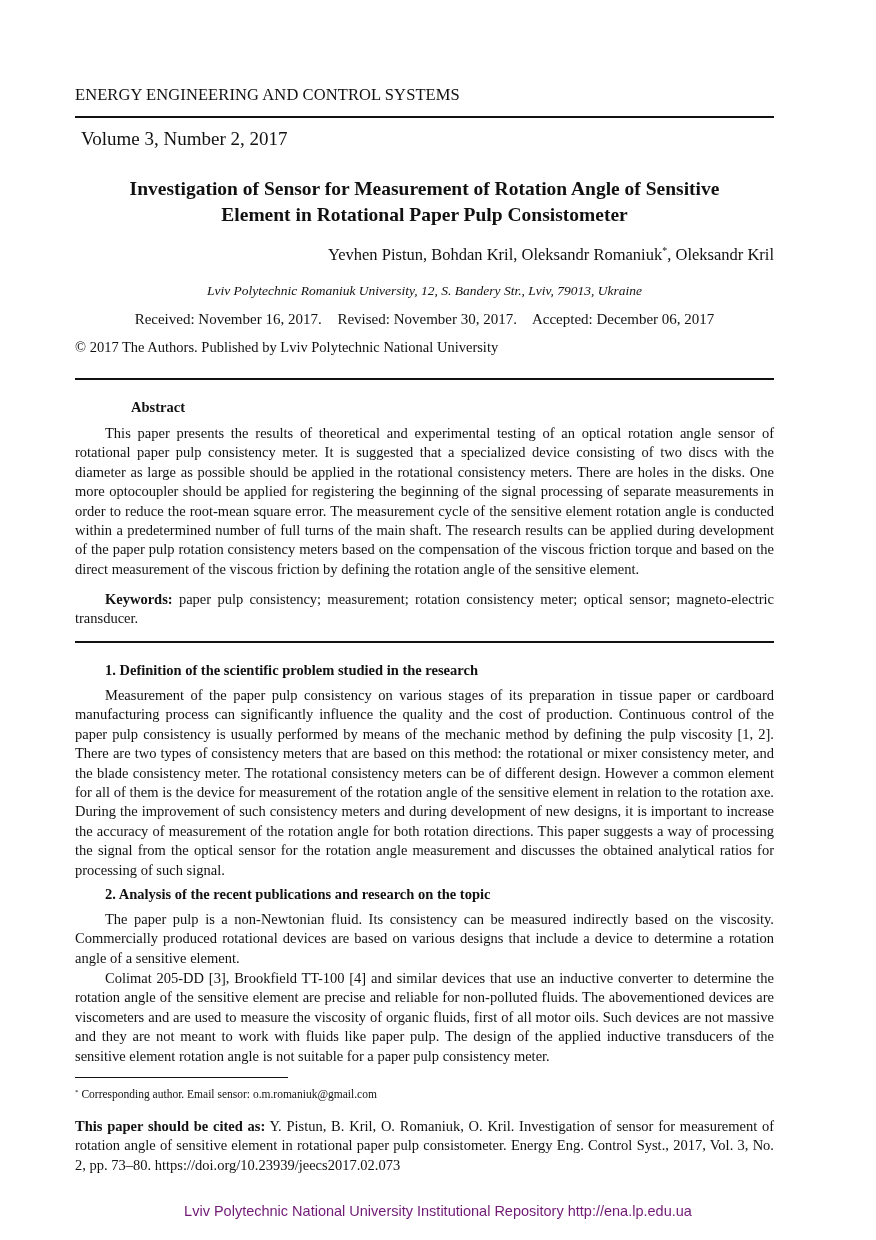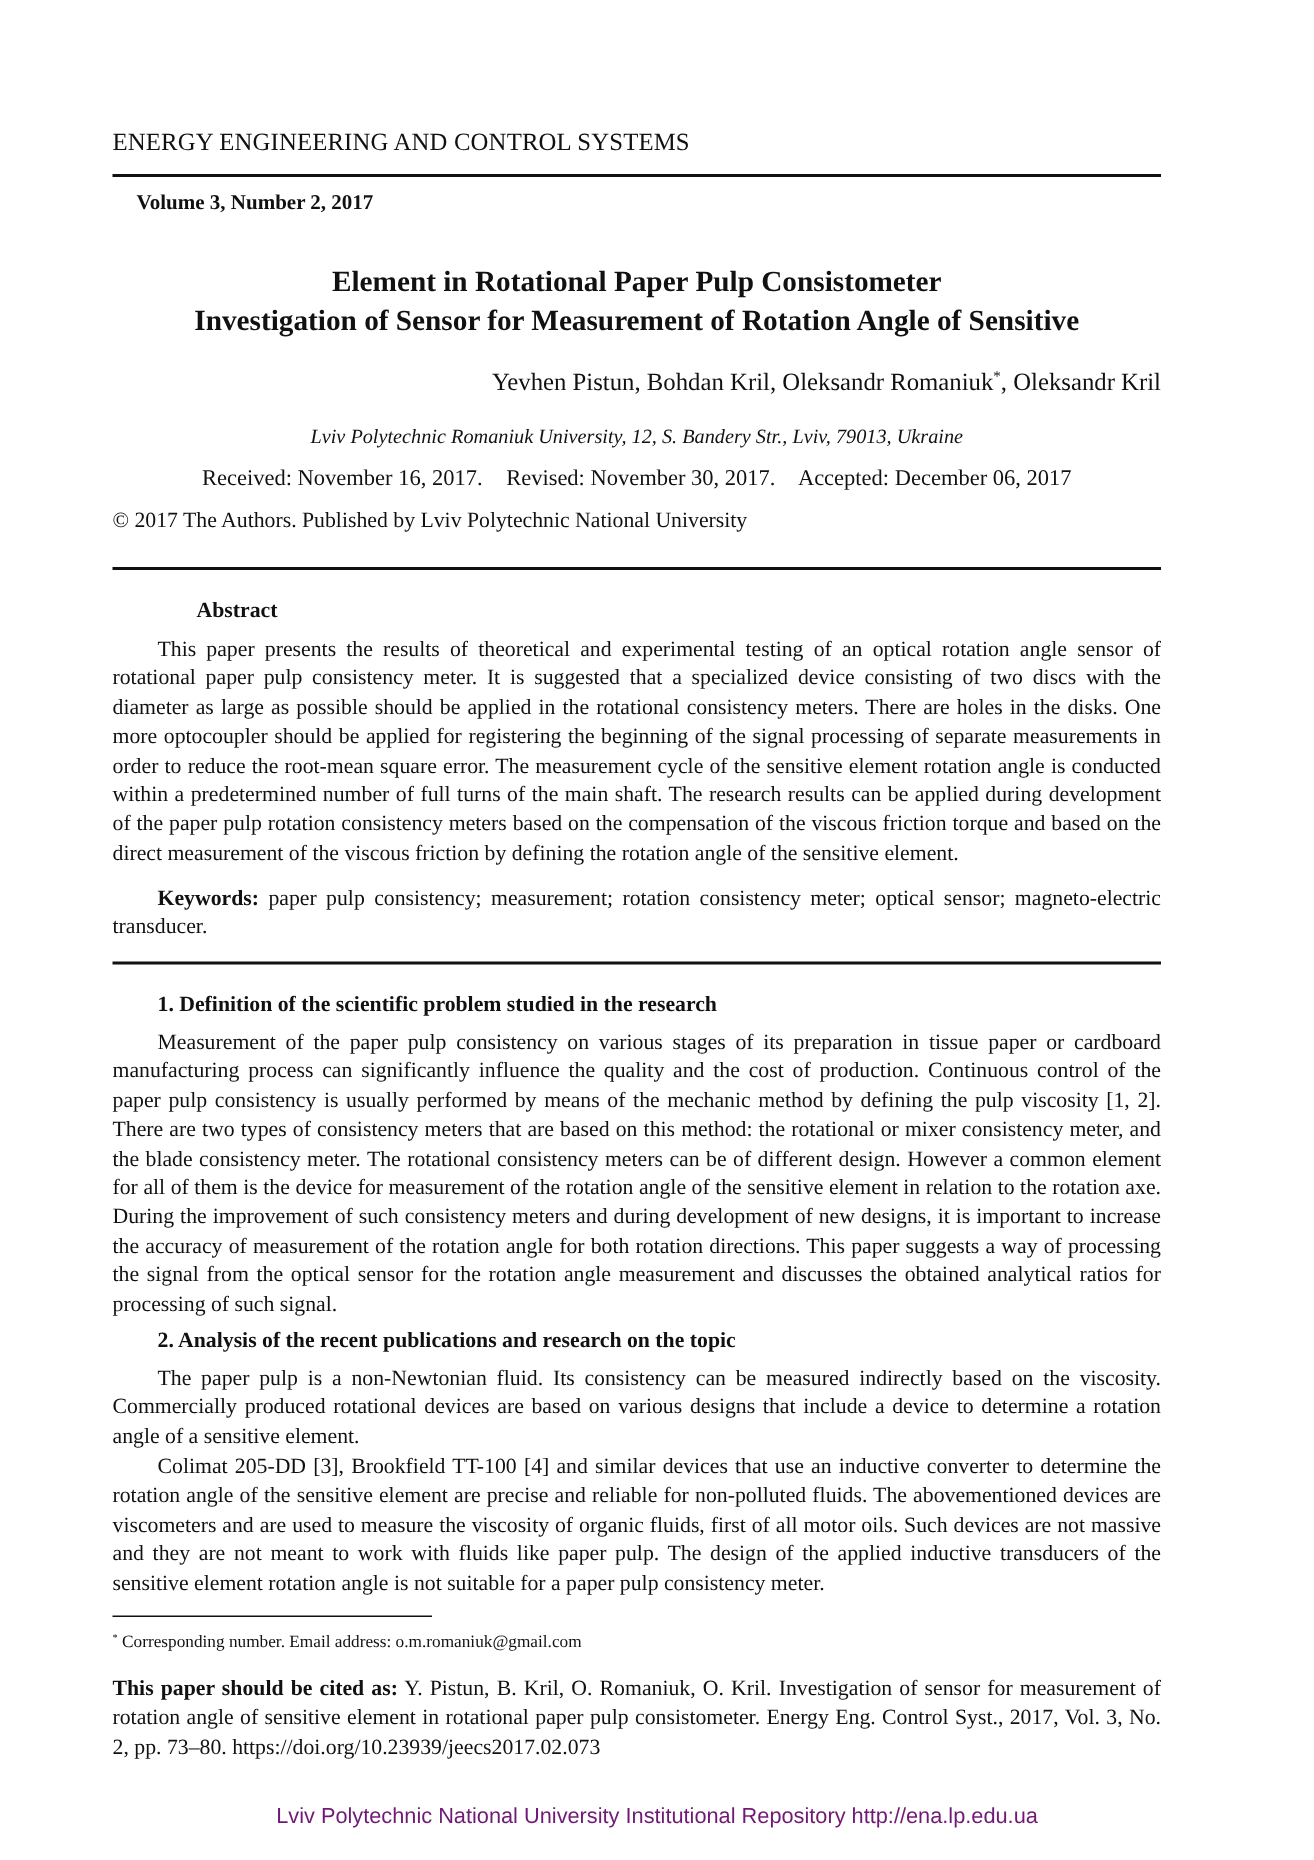--- a/index.html
+++ b/index.html
@@ -2,21 +2,21 @@
 <html><head>
 <meta charset="utf-8">
 <style>
   html, body { margin: 0; padding: 0; background: #ffffff; }
   body { width: 876px; height: 1240px; position: relative; overflow: hidden;
          font-family: "Liberation Serif", "DejaVu Serif", serif; color: #111; }
   .page { position: absolute; left: 75px; top: 0; width: 699px; }
   .journal { position: absolute; left: 0; top: 85px; width: 699px; text-align: left;
              font-size: 16.5px; letter-spacing: 0.1px; }
   .rule-thick { position: absolute; left: 0; width: 699px; height: 2px; background: #111; }
-  .volume { position: absolute; left: 16px; top: 128px; font-size: 14px; font-weight: bold; }
+  .volume { position: absolute; left: 6px; top: 128px; font-size: 19px; }
   .title { position: absolute; left: 0; top: 176px; width: 699px; text-align: center;
            font-weight: bold; font-size: 19.5px; line-height: 26px; }
   .authors { position: absolute; left: 0; top: 245px; width: 699px; text-align: right; font-size: 16.5px; }
   .authors sup { font-size: 10px; vertical-align: 6px; }
   .affil { position: absolute; left: 0; top: 283px; width: 699px; text-align: center; font-style: italic; font-size: 13.5px; }
   .dates { position: absolute; left: 0; top: 311px; width: 699px; text-align: center; font-size: 15px; word-spacing: 0px; }
   .dates span.gap { display: inline-block; width: 12px; }
   .copyright { position: absolute; left: 0; top: 339px; font-size: 14.5px; }
   .block { position: absolute; left: 0; width: 699px; font-size: 14.5px; line-height: 19.4px; text-align: justify; }
   .indent { text-indent: 30px; }
@@ -32,22 +32,22 @@
 </style>
 </head>
 <body>
 
 <div class="page">
   <div class="journal">ENERGY ENGINEERING AND CONTROL SYSTEMS</div>
   <div class="rule-thick" style="top:116px;"></div>
   <div class="volume">Volume 3, Number 2, 2017</div>
 
   <div class="title">
+    <div>Investigation of Sensor for Measurement of Rotation Angle of Sensitive</div>
     <div>Element in Rotational Paper Pulp Consistometer</div>
-    <div>Investigation of Sensor for Measurement of Rotation Angle of Sensitive</div>
   </div>
 
   <div class="authors"><span>Yevhen Pistun, Bohdan Kril, Oleksandr Romaniuk</span><sup>*</sup><span>, Oleksandr Kril</span></div>
 
   <div class="affil">Lviv Polytechnic Romaniuk University, 12, S. Bandery Str., Lviv, 79013, Ukraine</div>
 
   <div class="dates">
     <span>Received: November 16, 2017.</span><span class="gap"></span>
     <span>Revised: November 30, 2017.</span><span class="gap"></span>
     <span>Accepted: December 06, 2017</span>
@@ -63,18 +63,18 @@
   <div class="rule-thick" style="top:641px;"></div>
 
   <div class="subhead" style="top:662px;">1. Definition of the scientific problem studied in the research</div>
   <p class="block indent" style="top:686px;">Measurement of the paper pulp consistency on various stages of its preparation in tissue paper or cardboard manufacturing process can significantly influence the quality and the cost of production. Continuous control of the paper pulp consistency is usually performed by means of the mechanic method by defining the pulp viscosity [1, 2]. There are two types of consistency meters that are based on this method: the rotational or mixer consistency meter, and the blade consistency meter. The rotational consistency meters can be of different design. However a common element for all of them is the device for measurement of the rotation angle of the sensitive element in relation to the rotation axe. During the improvement of such consistency meters and during development of new designs, it is important to increase the accuracy of measurement of the rotation angle for both rotation directions. This paper suggests a way of processing the signal from the optical sensor for the rotation angle measurement and discusses the obtained analytical ratios for processing of such signal.</p>
 
   <div class="subhead" style="top:886px;">2. Analysis of the recent publications and research on the topic</div>
   <p class="block indent" style="top:910px;">The paper pulp is a non-Newtonian fluid. Its consistency can be measured indirectly based on the viscosity. Commercially produced rotational devices are based on various designs that include a device to determine a rotation angle of a sensitive element.</p>
   <p class="block indent" style="top:969px;">Colimat 205-DD [3], Brookfield TT-100 [4] and similar devices that use an inductive converter to determine the rotation angle of the sensitive element are precise and reliable for non-polluted fluids. The abovementioned devices are viscometers and are used to measure the viscosity of organic fluids, first of all motor oils. Such devices are not massive and they are not meant to work with fluids like paper pulp. The design of the applied inductive transducers of the sensitive element rotation angle is not suitable for a paper pulp consistency meter.</p>
 
   <div class="fn-rule"></div>
-  <div class="footnote"><sup>*</sup><span> Corresponding number. Email address: o.m.romaniuk@gmail.com</span></div>
+  <div class="footnote"><sup>*</sup><span> Corresponding author. Email sensor: o.m.romaniuk@gmail.com</span></div>
 
   <p class="cite"><b>This paper should be cited as:</b><span> Y. Pistun, B. Kril, O. Romaniuk, O. Kril. Investigation of sensor for measurement of rotation angle of sensitive element in rotational paper pulp consistometer. Energy Eng. Control Syst., 2017, Vol. 3, No. 2, pp. 73–80. https://doi.org/10.23939/jeecs2017.02.073</span></p>
 </div>
 
 <div class="repo">Lviv Polytechnic National University Institutional Repository http://ena.lp.edu.ua</div>
 
 </body></html>

